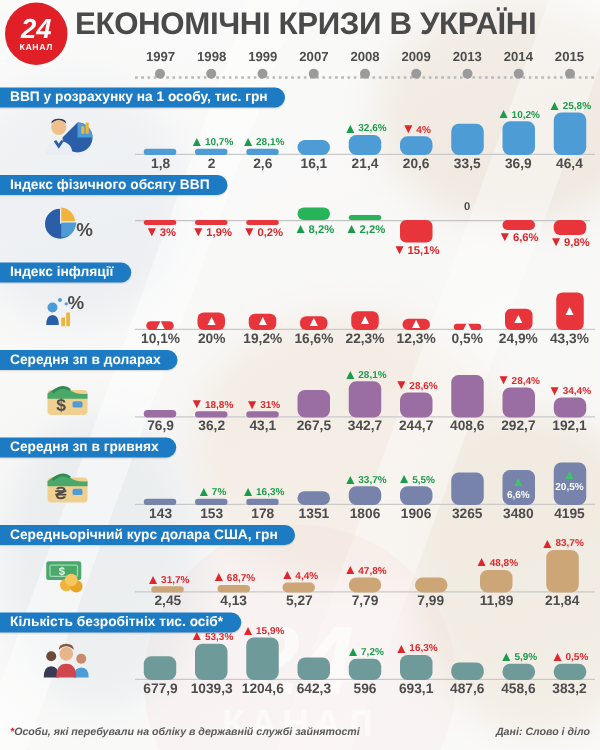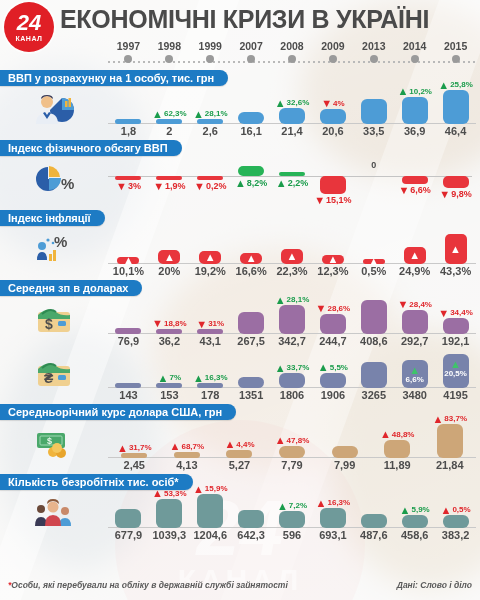--- a/index.html
+++ b/index.html
@@ -211,21 +211,21 @@
             <div class="baseline"></div>
             <div class="cols">
               <div class="col">
                 <div class="bar" style="height:5px;background:#4d9cd6"></div>
                 <div class="val">1,8</div>
               </div>
               <div class="col">
                 <div class="bar" style="height:5px;background:#4d9cd6">
                   <div class="delta up">
                     <span class="arrow">▲</span>
-                    <span>62,3%</span>
+                    <span>10,7%</span>
                   </div>
                 </div>
                 <div class="val">2</div>
               </div>
               <div class="col">
                 <div class="bar" style="height:5px;background:#4d9cd6">
                   <div class="delta up">
                     <span class="arrow">▲</span>
                     <span>28,1%</span>
                   </div>
@@ -515,20 +515,21 @@
                     <span>34,4%</span>
                   </div>
                 </div>
                 <div class="val">192,1</div>
               </div>
             </div>
           </div>
         </div>
       </div>
       <div class="section">
+        <div class="sec-head"><span class="pill">Середня зп в гривнях</span></div>
         <div class="sec-body">
           <div class="icon-cell">
             <span class="ic"><svg viewBox="0 0 44 34" width="44" height="34">
       <rect x="6" y="10" width="32" height="20" rx="3" fill="#f0d090"></rect>
       <path d="M6 13 q10 -9 18 -3 q5 4 14 3 l0 4 l-32 0Z" fill="#4aa86a"></path>
       <path d="M10 12 q8 -7 14 -2" fill="none" stroke="#2f8a52" stroke-width="2"></path>
       <text x="12" y="27" font-family="Liberation Sans, sans-serif" font-size="14" font-weight="bold" fill="#4d4d4d">₴</text>
       <rect x="26" y="19" width="8" height="5" rx="1.5" fill="#4d9cd6"></rect>
     </svg></span>
           </div>

